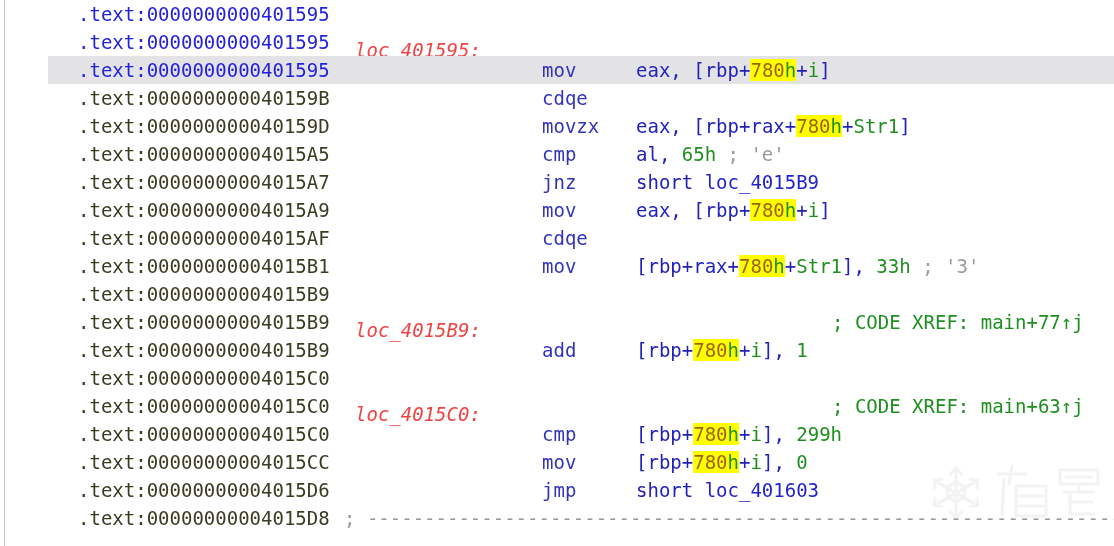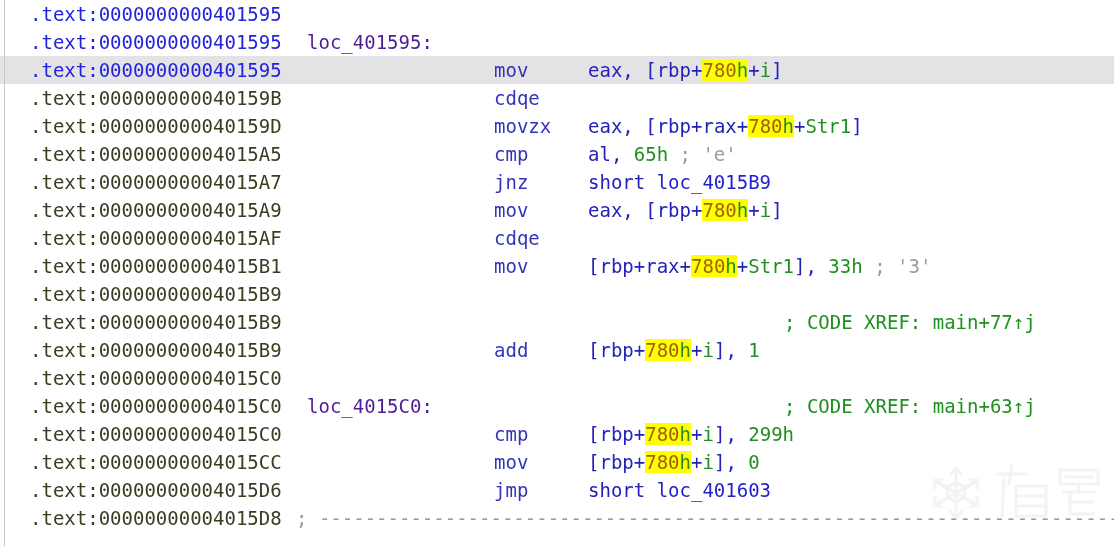--- a/index.html
+++ b/index.html
@@ -53,40 +53,42 @@
     z-index: 2;
   }
 
   .row {
     position: relative;
     height: 28px;
     line-height: 28px;
     white-space: pre;
     font-size: 19px;
     letter-spacing: 0px;
+    margin-left: 48px;
   }
   .row.selected {
     background: #e3e3e5;
   }
 
   .addr {
     position: absolute;
     left: 30px;
     top: 0;
     color: #3b3b22;
   }
   .addr.cur {
     color: #2222dd;
   }
 
   .label {
     position: absolute;
     left: 307px;
-    top: 0;
-    color: #4c1d95;
+    top: 8px;
+    color: #ef4444;
+    font-style: italic;
   }
 
   .mnem {
     position: absolute;
     left: 494px;
     top: 0;
     color: #3333bb;
   }
 
   .ops {
@@ -135,21 +137,21 @@
       <div class="row"><span class="addr cur">.text:0000000000401595</span><span class="label">loc_401595:</span></div>
       <div class="row selected"><span class="addr cur">.text:0000000000401595</span><span class="mnem">mov</span><span class="ops"><span class="reg">eax</span><span class="punct">, </span><span class="punct">[</span><span class="reg">rbp</span><span class="punct">+</span><span class="hl"><span class="hn">780</span><span class="hx">h</span></span><span class="punct">+</span><span class="var">i</span><span class="punct">]</span></span></div>
       <div class="row"><span class="addr">.text:000000000040159B</span><span class="mnem">cdqe</span></div>
       <div class="row"><span class="addr">.text:000000000040159D</span><span class="mnem">movzx</span><span class="ops"><span class="reg">eax</span><span class="punct">, </span><span class="punct">[</span><span class="reg">rbp</span><span class="punct">+</span><span class="reg">rax</span><span class="punct">+</span><span class="hl"><span class="hn">780</span><span class="hx">h</span></span><span class="punct">+</span><span class="var">Str1</span><span class="punct">]</span></span></div>
       <div class="row"><span class="addr">.text:00000000004015A5</span><span class="mnem">cmp</span><span class="ops"><span class="reg">al</span><span class="punct">, </span><span class="num">65h</span><span class="cmt"> ; 'e'</span></span></div>
       <div class="row"><span class="addr">.text:00000000004015A7</span><span class="mnem">jnz</span><span class="ops"><span class="reg">short </span><span class="loc">loc_4015B9</span></span></div>
       <div class="row"><span class="addr">.text:00000000004015A9</span><span class="mnem">mov</span><span class="ops"><span class="reg">eax</span><span class="punct">, </span><span class="punct">[</span><span class="reg">rbp</span><span class="punct">+</span><span class="hl"><span class="hn">780</span><span class="hx">h</span></span><span class="punct">+</span><span class="var">i</span><span class="punct">]</span></span></div>
       <div class="row"><span class="addr">.text:00000000004015AF</span><span class="mnem">cdqe</span></div>
       <div class="row"><span class="addr">.text:00000000004015B1</span><span class="mnem">mov</span><span class="ops"><span class="punct">[</span><span class="reg">rbp</span><span class="punct">+</span><span class="reg">rax</span><span class="punct">+</span><span class="hl"><span class="hn">780</span><span class="hx">h</span></span><span class="punct">+</span><span class="var">Str1</span><span class="punct">]</span><span class="punct">, </span><span class="num">33h</span><span class="cmt"> ; '3'</span></span></div>
       <div class="row"><span class="addr">.text:00000000004015B9</span></div>
-      <div class="row"><span class="addr">.text:00000000004015B9</span><span class="xref">; CODE XREF: main+77↑j</span></div>
+      <div class="row"><span class="addr">.text:00000000004015B9</span><span class="label">loc_4015B9:</span><span class="xref">; CODE XREF: main+77↑j</span></div>
       <div class="row"><span class="addr">.text:00000000004015B9</span><span class="mnem">add</span><span class="ops"><span class="punct">[</span><span class="reg">rbp</span><span class="punct">+</span><span class="hl"><span class="hn">780</span><span class="hx">h</span></span><span class="punct">+</span><span class="var">i</span><span class="punct">]</span><span class="punct">, </span><span class="num">1</span></span></div>
       <div class="row"><span class="addr">.text:00000000004015C0</span></div>
       <div class="row"><span class="addr">.text:00000000004015C0</span><span class="label">loc_4015C0:</span><span class="xref">; CODE XREF: main+63↑j</span></div>
       <div class="row"><span class="addr">.text:00000000004015C0</span><span class="mnem">cmp</span><span class="ops"><span class="punct">[</span><span class="reg">rbp</span><span class="punct">+</span><span class="hl"><span class="hn">780</span><span class="hx">h</span></span><span class="punct">+</span><span class="var">i</span><span class="punct">]</span><span class="punct">, </span><span class="num">299h</span></span></div>
       <div class="row"><span class="addr">.text:00000000004015CC</span><span class="mnem">mov</span><span class="ops"><span class="punct">[</span><span class="reg">rbp</span><span class="punct">+</span><span class="hl"><span class="hn">780</span><span class="hx">h</span></span><span class="punct">+</span><span class="var">i</span><span class="punct">]</span><span class="punct">, </span><span class="num">0</span></span></div>
       <div class="row"><span class="addr">.text:00000000004015D6</span><span class="mnem">jmp</span><span class="ops"><span class="reg">short </span><span class="loc">loc_401603</span></span></div>
       <div class="row"><span class="addr">.text:00000000004015D8</span><span class="sep">; ---------------------------------------------------------------------------</span></div>
     </div>
 
   <div id="watermark">

